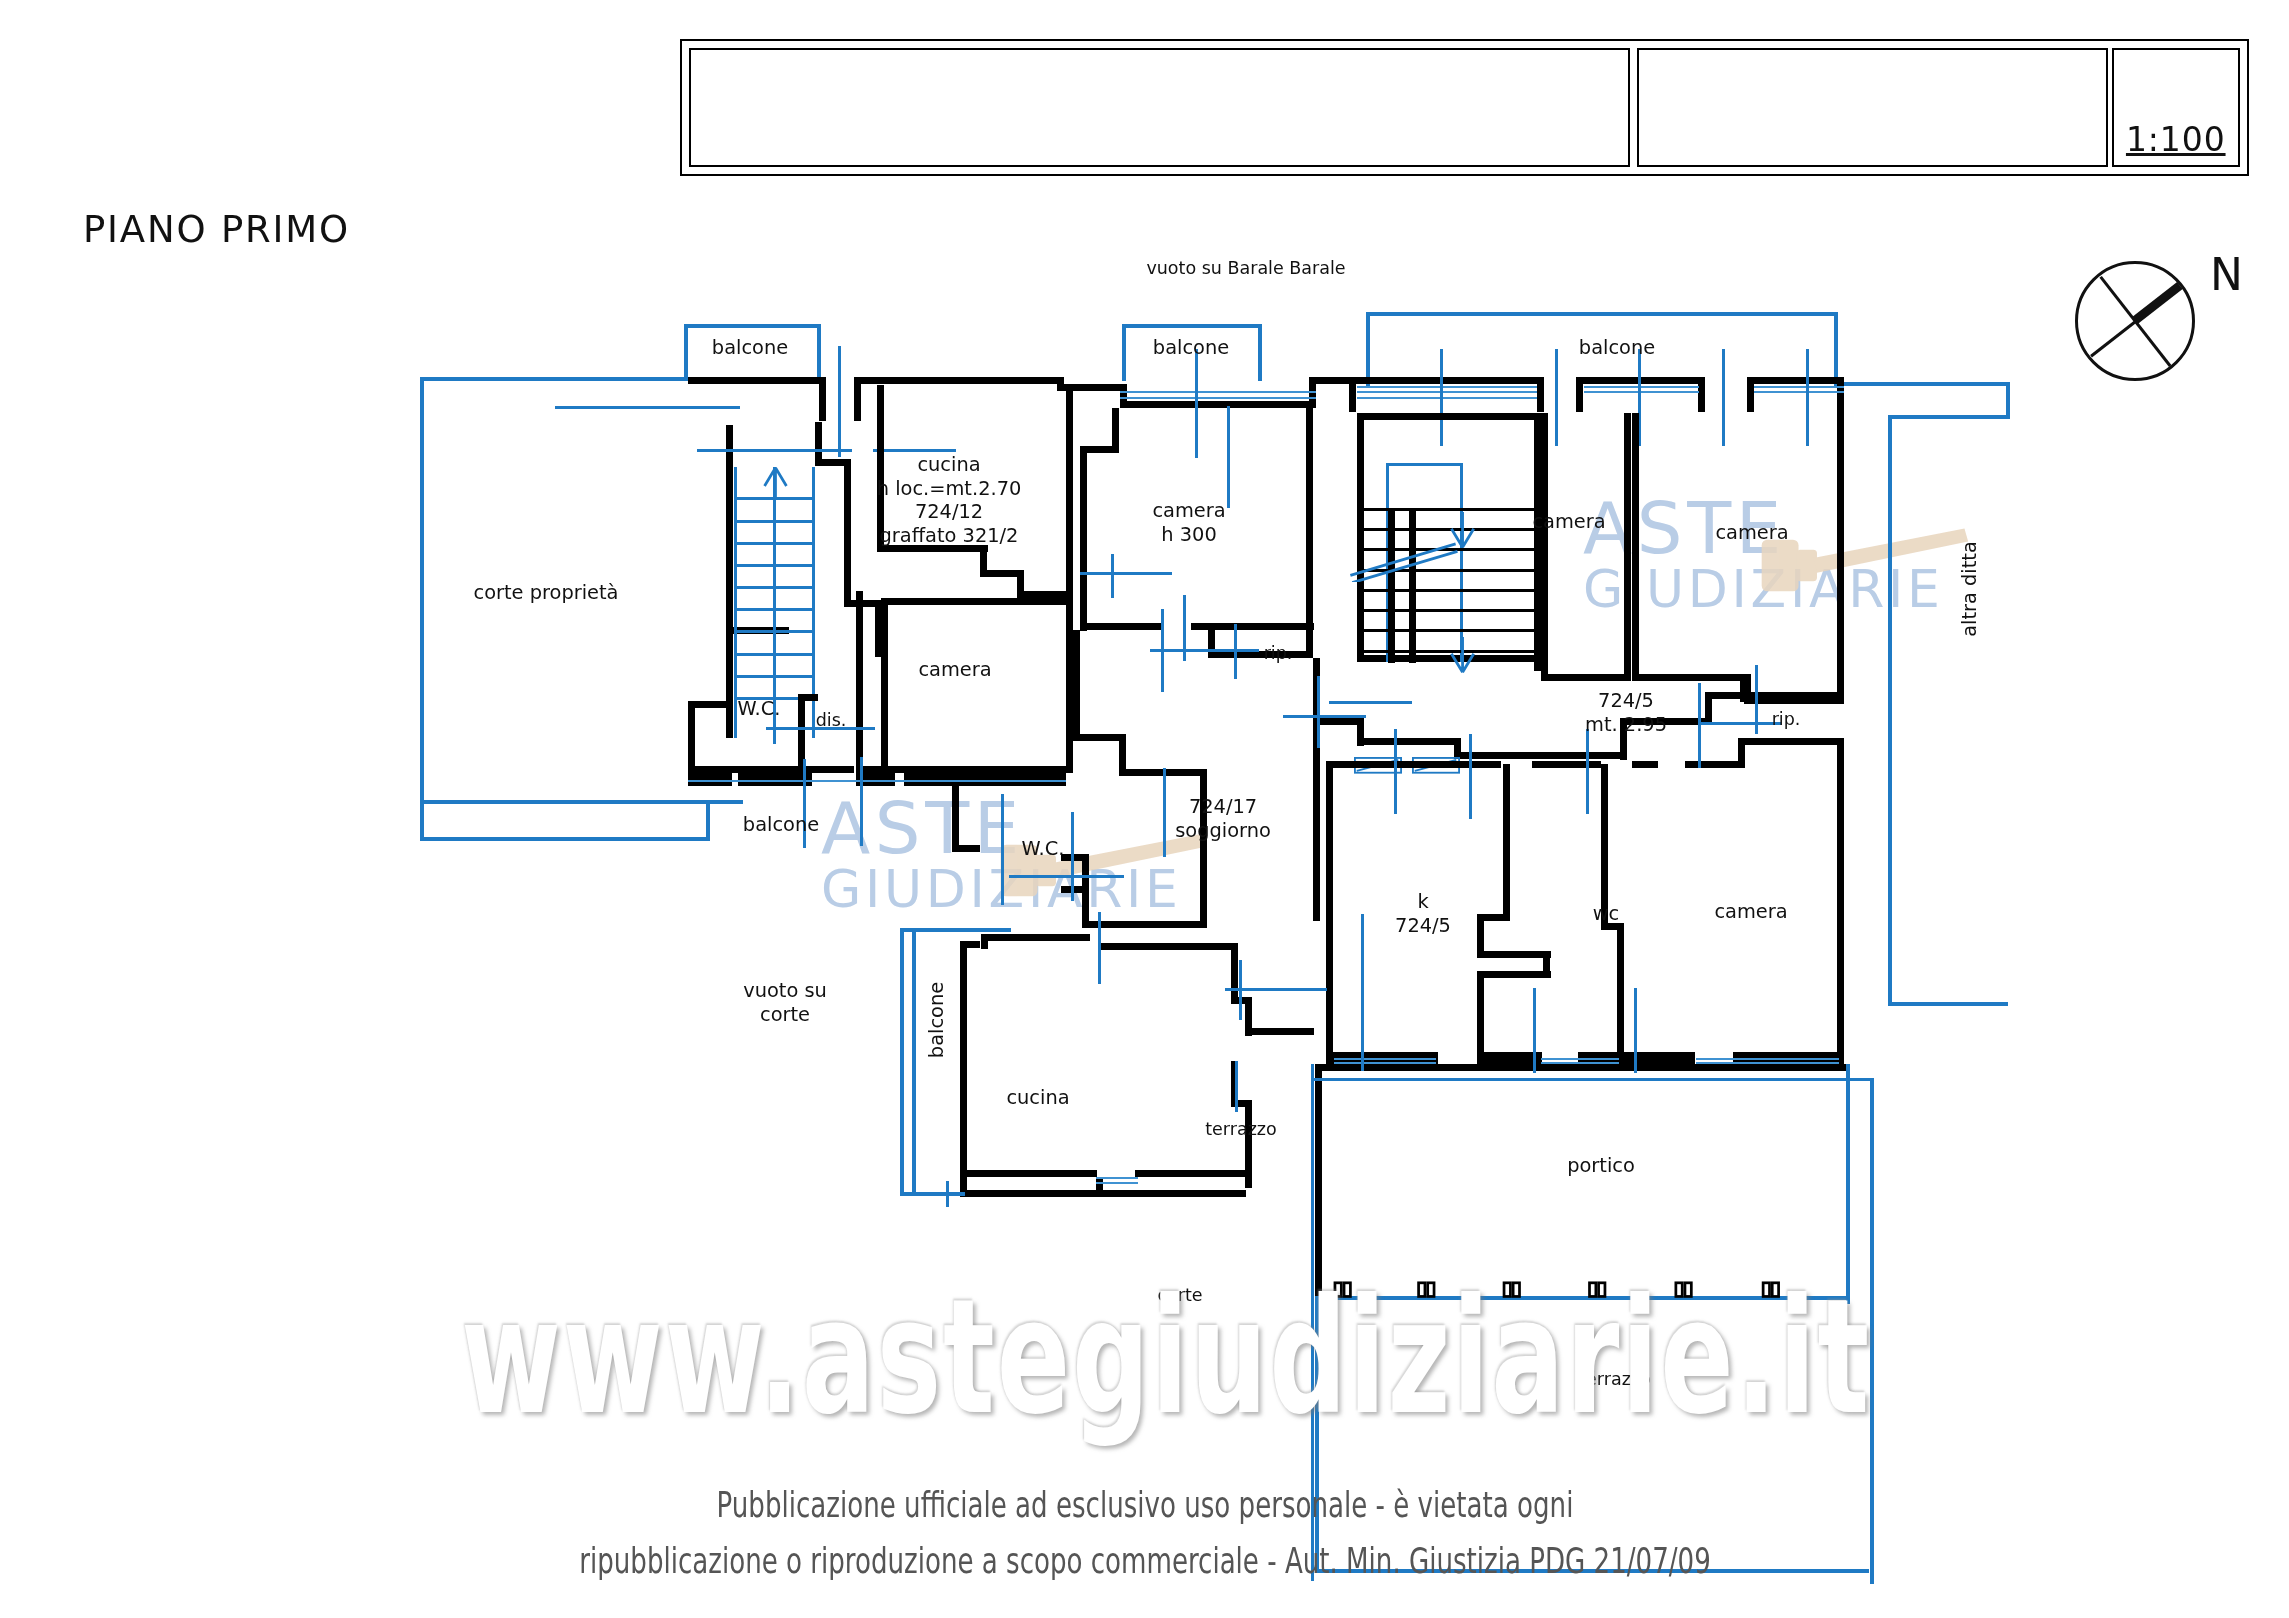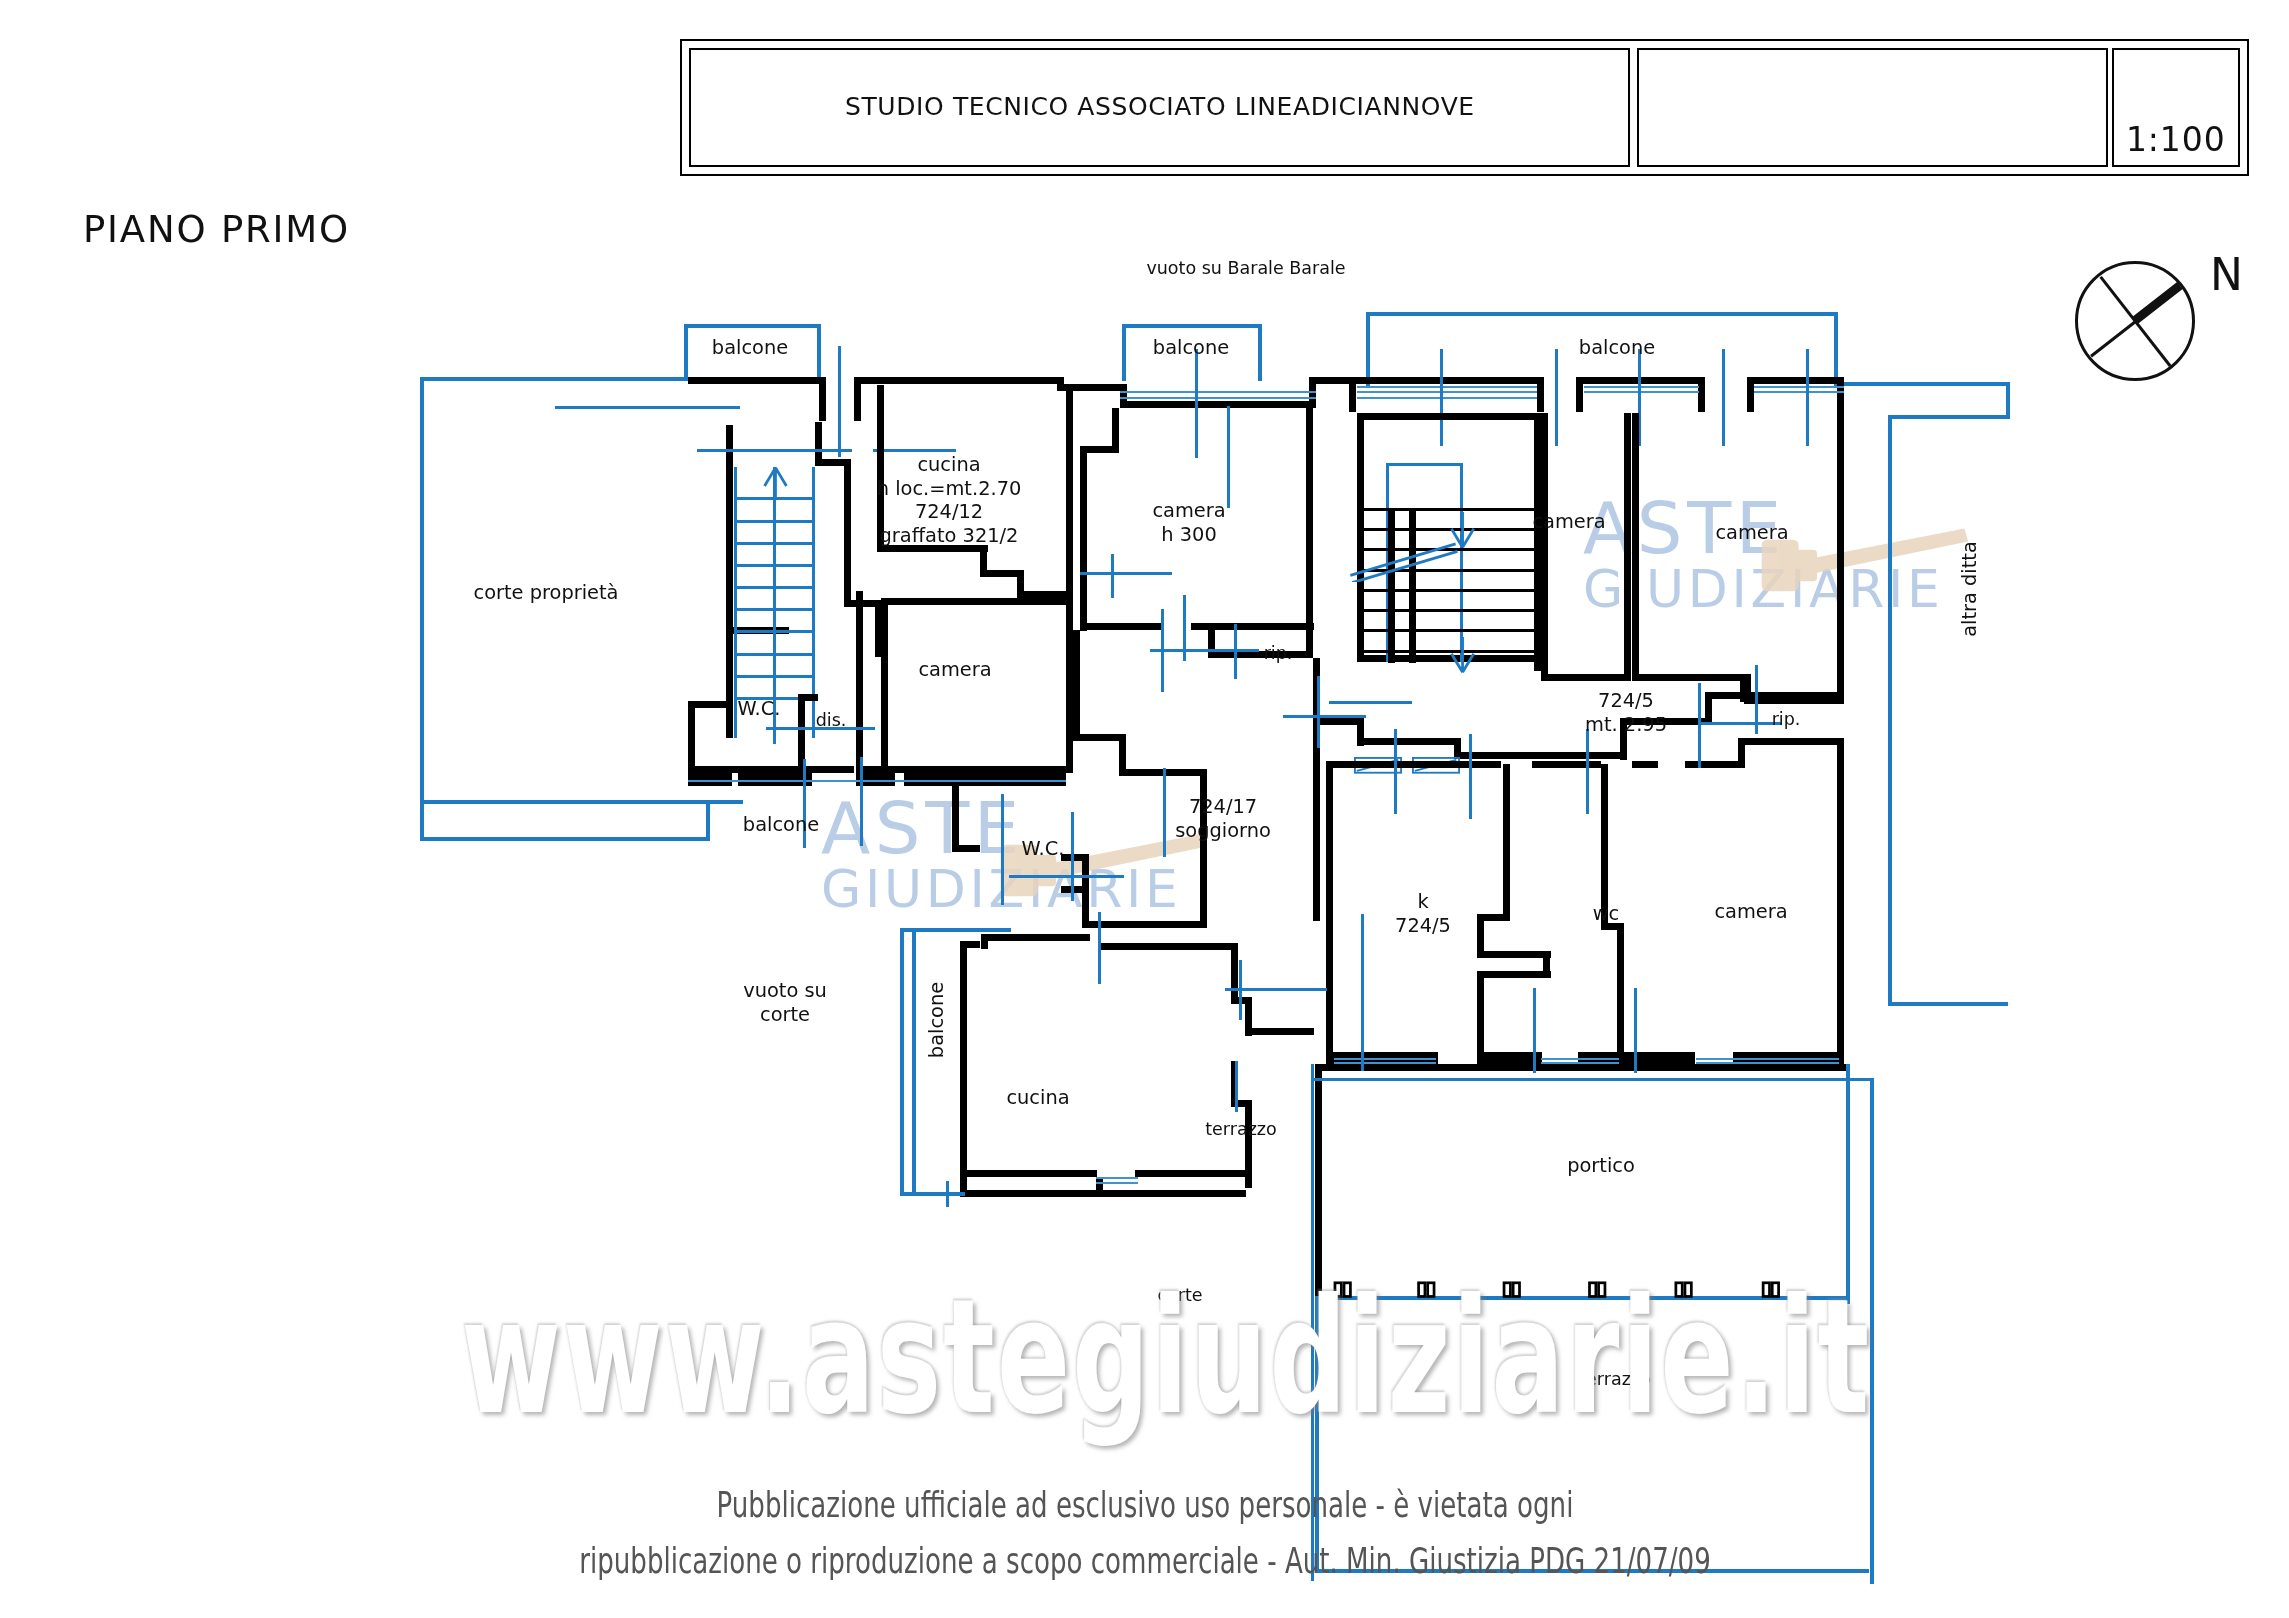--- a/index.html
+++ b/index.html
@@ -10,21 +10,21 @@
   
   .titleblock{position:absolute;left:680px;top:39px;width:1569px;height:137px;
     border:2.8px solid #000;box-sizing:border-box;background:#fff;}
   .tb-inner{position:absolute;left:7.4px;top:7.4px;right:7.4px;bottom:7.4px;
      display:flex;box-sizing:border-box;}
   .tb-cell{border:2.8px solid #000;box-sizing:border-box;display:flex;
      align-items:center;justify-content:center;text-align:center;background:#fff;}
   .tb-cell.main{flex:0 0 941px;}
   .tb-cell.mid{flex:0 0 471px;margin-left:6.5px;}
   .tb-cell.scale{flex:1;margin-left:4px;align-items:flex-end;
-     justify-content:center;padding-bottom:5.5px;}
+     justify-content:center;padding-bottom:5.5px;text-decoration:underline;}
   .tb-line{font-size:25px;letter-spacing:0.6px;line-height:1.45;white-space:nowrap;}
   .tb-scale{font-size:33px;letter-spacing:0.9px;}
 
   
   .lbl{position:absolute;font-size:19.4px;line-height:1.22;color:#111;
        white-space:pre;text-align:center;transform:translate(-50%,-50%);}
   .lbl.sm{font-size:17.5px;}
   .lbl.rot{transform:translate(-50%,-50%) rotate(-90deg);}
   .plan-title{position:absolute;left:83px;top:208px;font-size:37px;letter-spacing:1.8px;}
 
@@ -57,21 +57,20 @@
 </style>
 </head>
 <body>
 
 <div id="stage">
 
   <div class="titleblock">
     <div class="tb-inner">
       <div class="tb-cell main">
         <div>
-          <div class="tb-line">STUDIO TECNICO ASSOCIATO LINEADICIANNOVE</div>
         </div>
       </div>
       <div class="tb-cell mid"></div>
       <div class="tb-cell scale">
         <span class="tb-scale">1:100</span>
       </div>
     </div>
   </div>
 
   <div class="plan-title">PIANO PRIMO</div>

